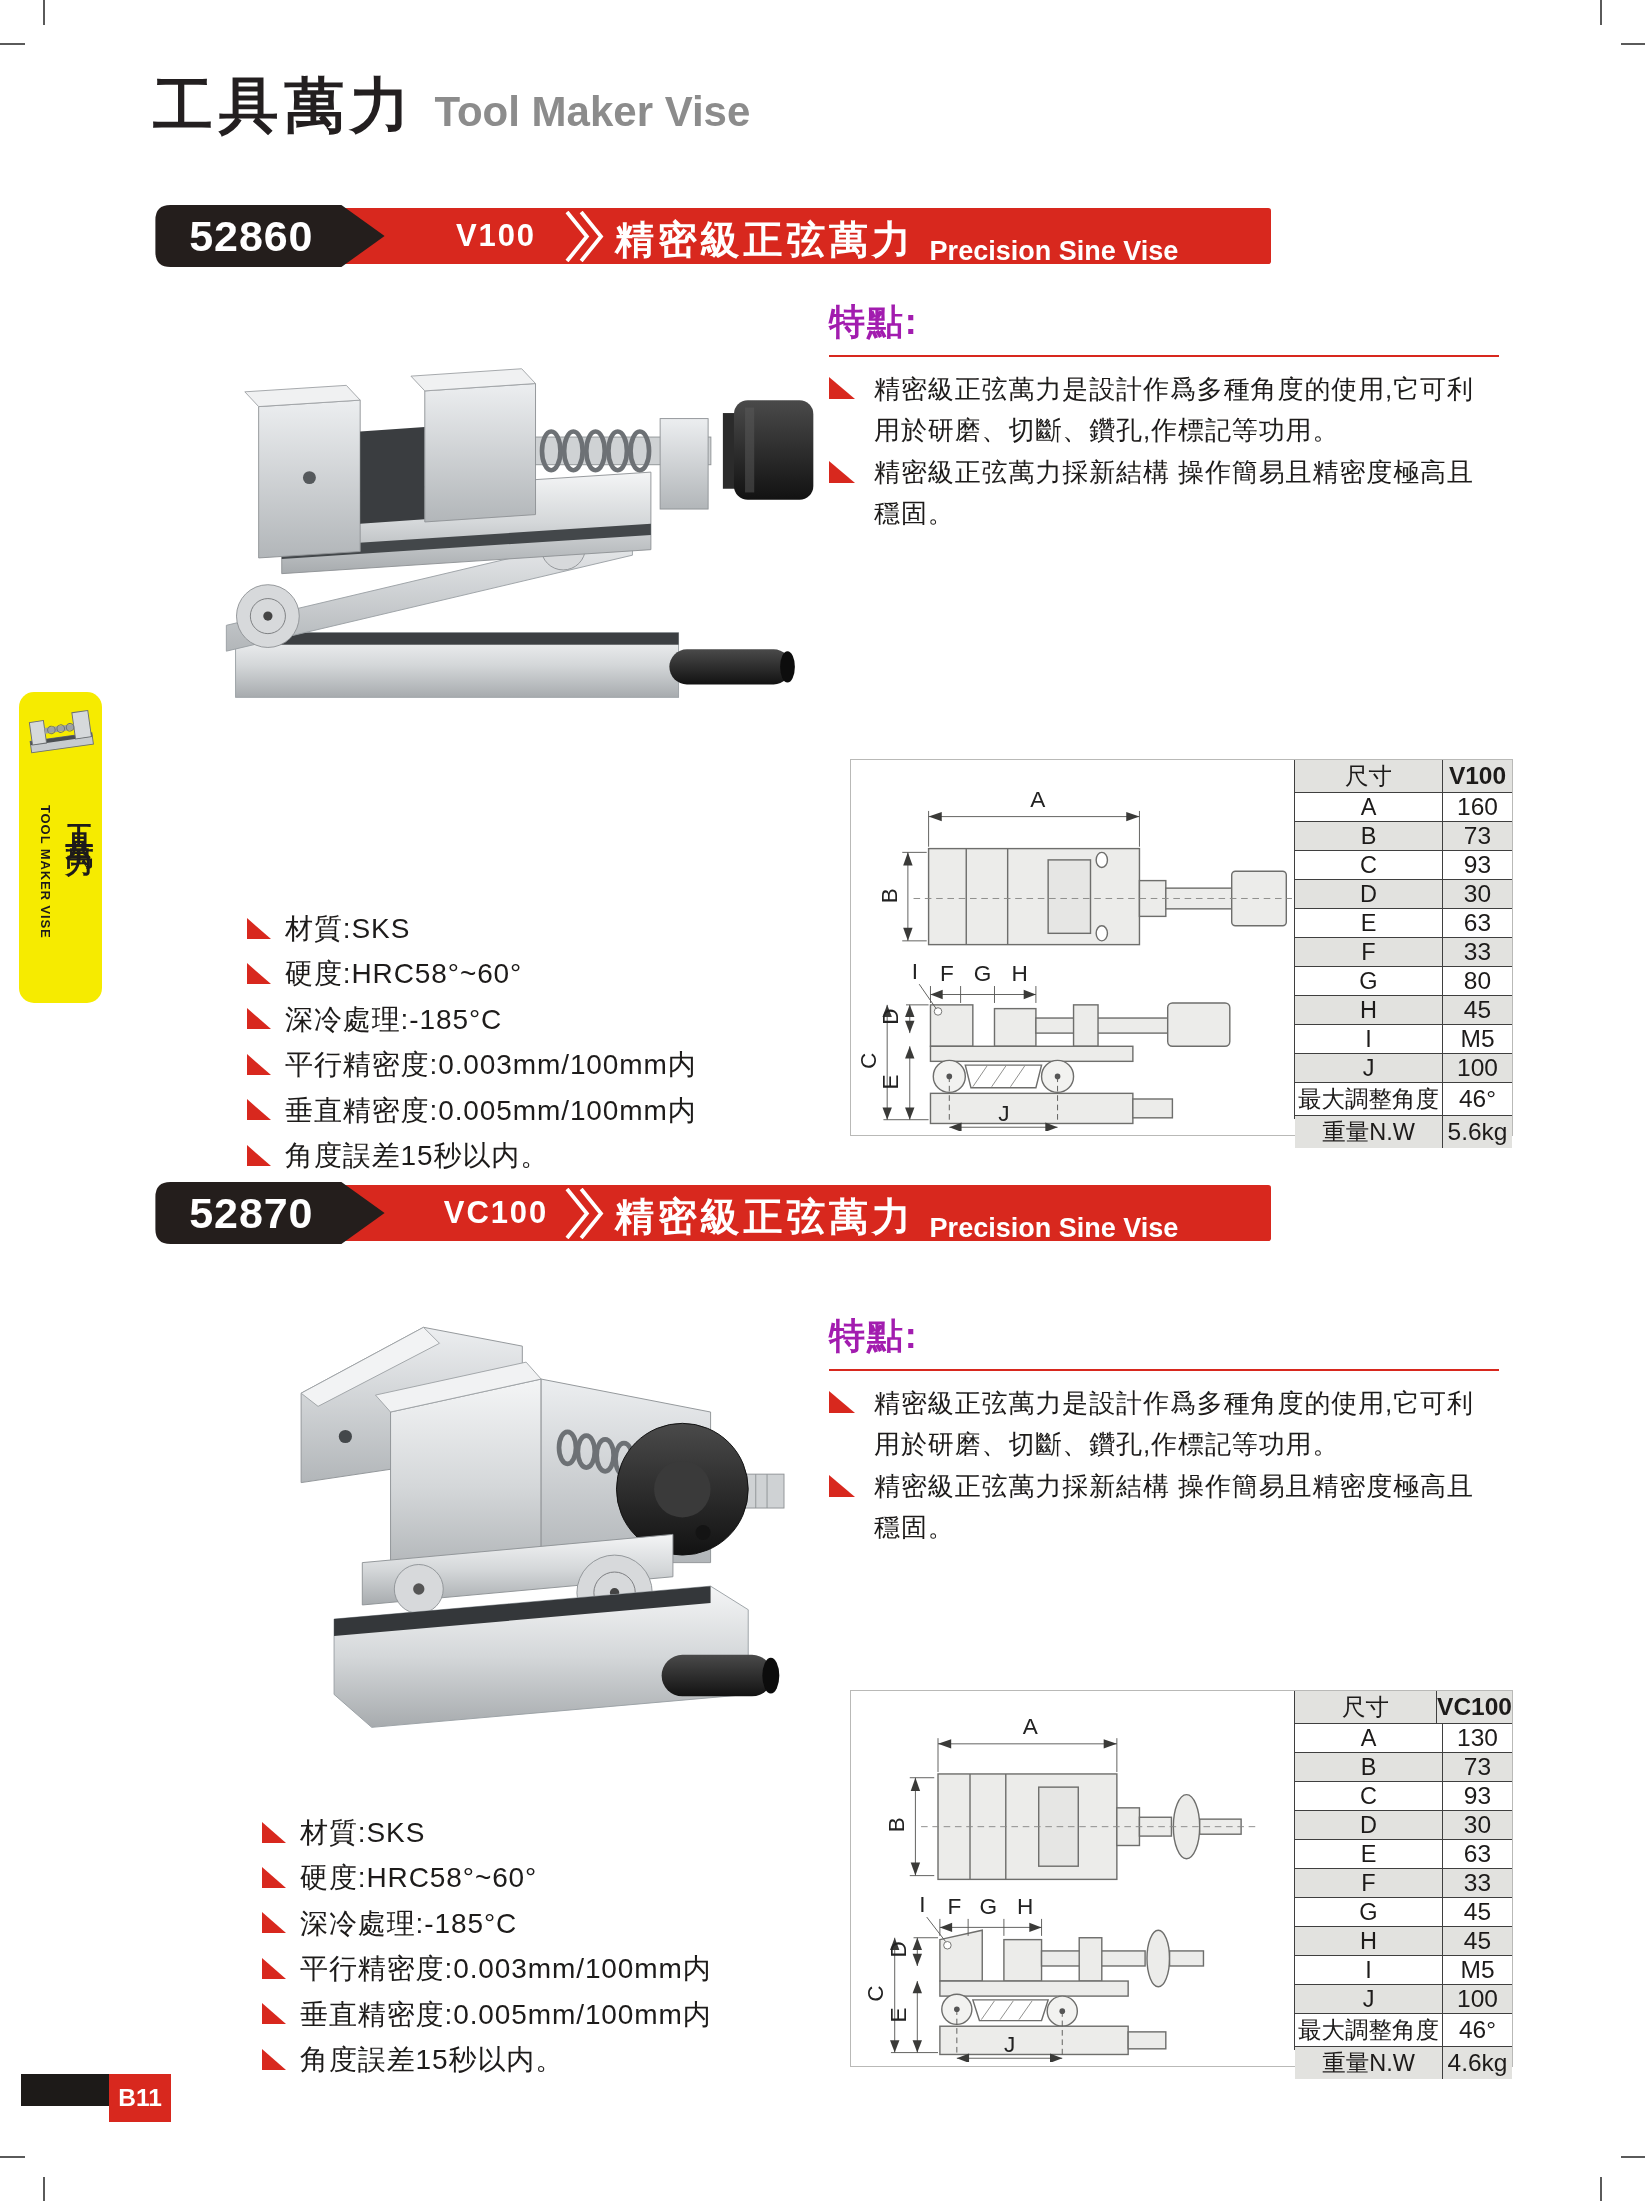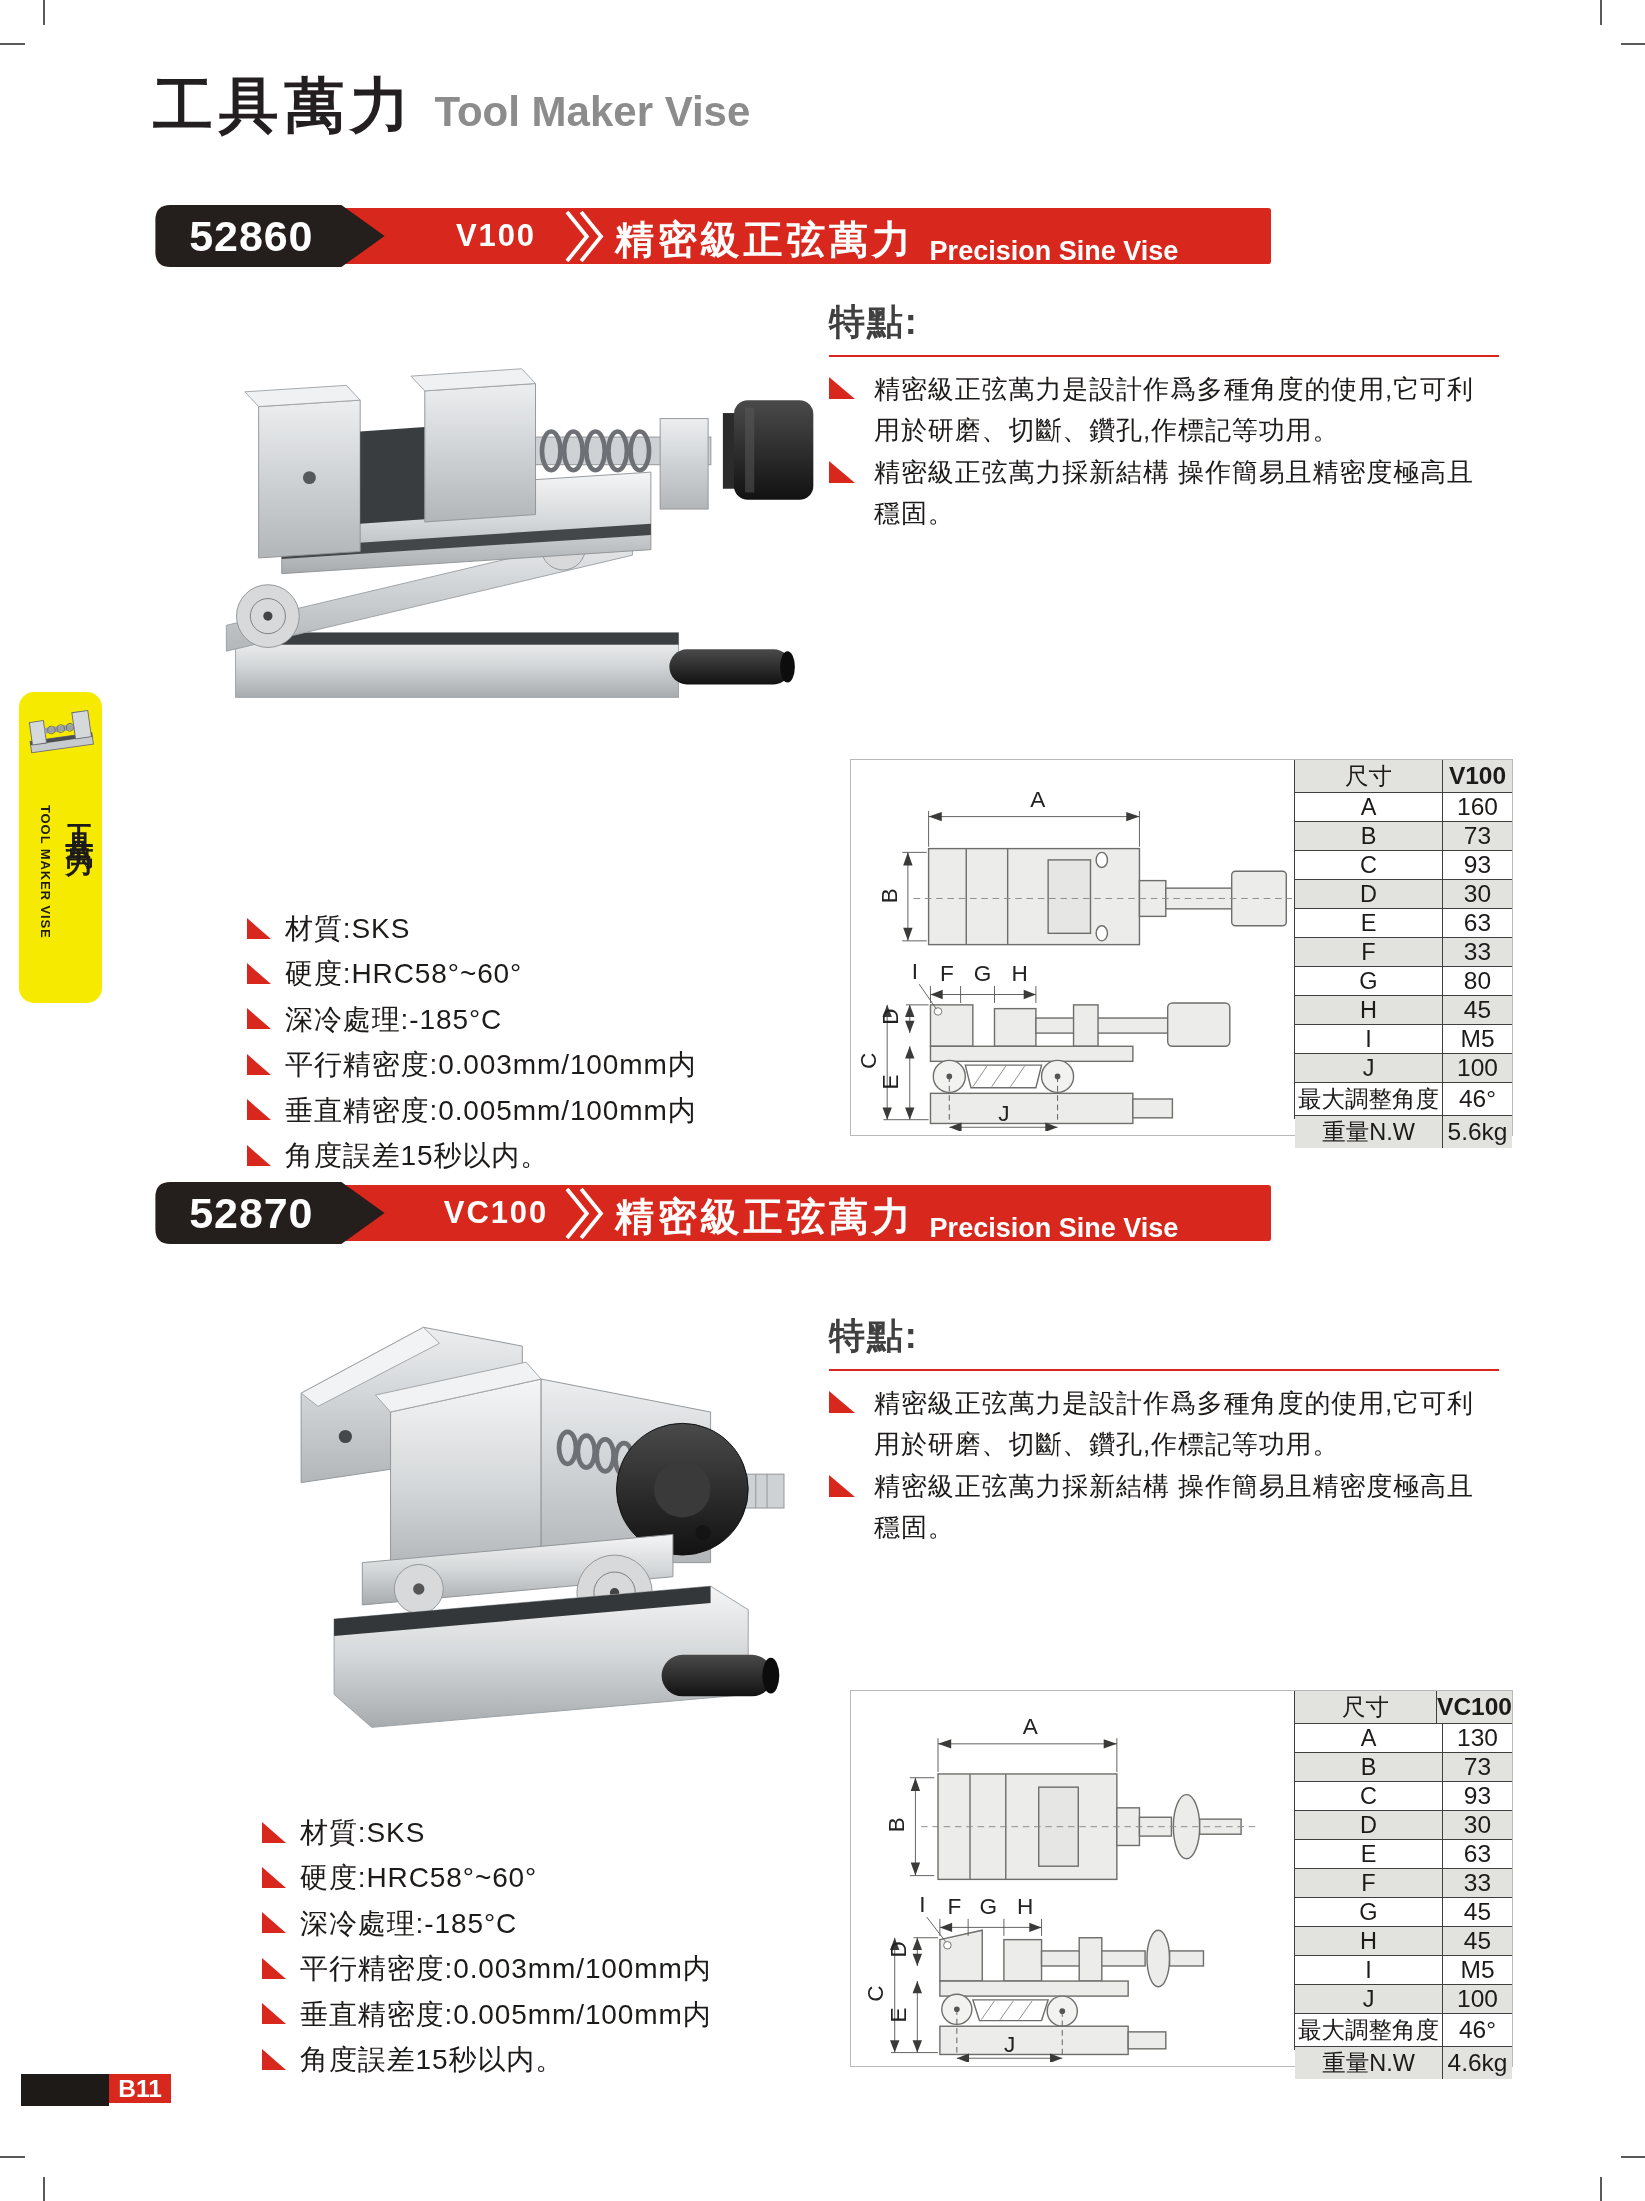--- a/index.html
+++ b/index.html
@@ -19,21 +19,21 @@
   .banner-code{position:absolute;left:3.8px;top:0;width:185px;height:62px;line-height:62px;text-align:center;
                color:#fff;font-size:43px;font-weight:bold;letter-spacing:0.9px;}
   .banner-model{position:absolute;left:282px;top:0;width:118px;height:62px;line-height:62px;text-align:center;
                 color:#fff;font-size:31px;font-weight:bold;letter-spacing:1.9px;}
   .banner-chev{position:absolute;left:409px;top:5.6px;}
   .banner-names{position:absolute;left:460px;top:0;height:62px;display:flex;align-items:flex-end;gap:15px;}
   .banner-zh{color:#fff;font-size:39px;font-weight:600;letter-spacing:3.8px;}
   .banner-en{color:#fff;font-size:27px;font-weight:bold;}
   
   .features{position:absolute;width:670px;}
-  .feat-head{color:#404040;font-size:36px;font-weight:bold;letter-spacing:1.9px;}
+  .feat-head{color:#a21caf;font-size:36px;font-weight:bold;letter-spacing:1.9px;}
   .feat-rule{height:2.8px;background:#d8281e;margin-top:7.5px;margin-bottom:11.3px;}
   .feat-item{position:relative;padding-left:45px;font-size:26px;line-height:41px;letter-spacing:0.9px;margin-bottom:1.9px;}
   .tri{position:absolute;left:0;top:8.5px;width:0;height:0;border-left:26px solid #d8281e;border-top:22.6px solid transparent;}
   
   .specs{position:absolute;width:603px;}
   .spec-item{position:relative;padding-left:38px;font-size:28px;line-height:36px;letter-spacing:0.9px;margin-bottom:9.4px;}
   .spec-item .tri{top:6.6px;border-left-width:24.5px;border-top-width:21px;}
   
   .panel{position:absolute;left:850px;width:663px;height:377px;border:1.9px solid #b9b9b7;background:#fff;box-sizing:border-box;}
   .drawing{position:absolute;left:3.8px;top:1.9px;}
@@ -50,21 +50,21 @@
   
   .sidetab{position:absolute;left:19px;top:692px;width:83px;height:311px;background:#f6eb00;border-radius:15px;}
   .tab-img{position:absolute;left:7.5px;top:11.3px;transform:rotate(-8deg);}
   .tab-zh{position:absolute;left:41px;top:109px;writing-mode:vertical-rl;font-size:28px;font-weight:700;
           letter-spacing:8.5px;color:#1d1b1a;}
   .tab-en{position:absolute;left:19px;top:113px;writing-mode:vertical-rl;font-size:13px;font-weight:700;
           letter-spacing:0.9px;color:#1d1b1a;}
   
   .pageno{position:absolute;left:21px;top:2074px;display:flex;}
   .pageno-black{width:88px;height:32px;background:#1d1a18;}
-  .pageno-red{width:62px;height:29px;background:#d8281e;color:#fff;font-size:24.5px;font-weight:bold;
+  .pageno-red{width:62px;height:48px;background:#d8281e;color:#fff;font-size:24.5px;font-weight:bold;
               display:flex;align-items:center;justify-content:center;}
 </style>
 </head>
 <body>
 
 <div class="page">
 
   <div class="crop-v" style="left:43px;top:0;"></div>
   <div class="crop-h" style="left:0;top:43px;"></div>
   <div class="crop-v" style="left:1600px;top:0;"></div>

